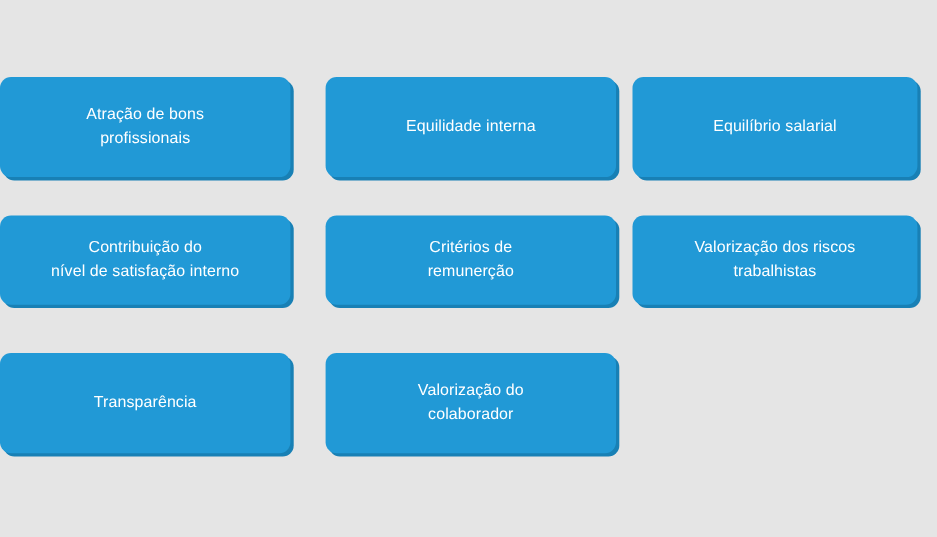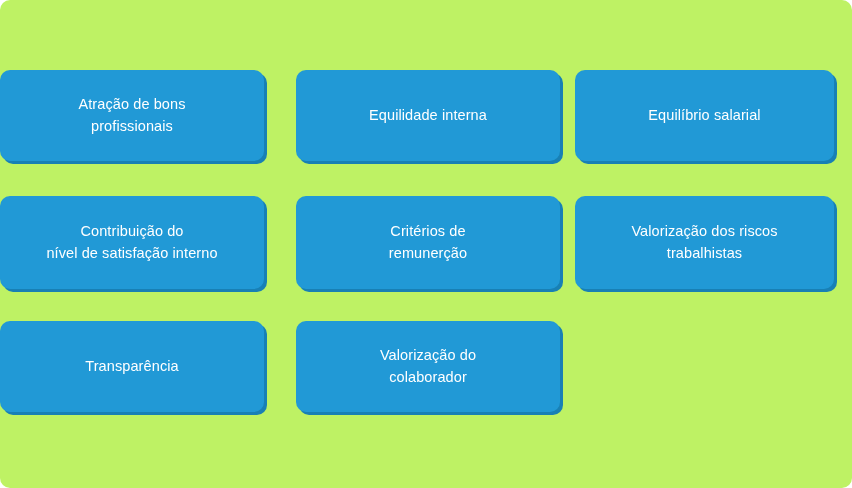--- a/index.html
+++ b/index.html
@@ -13,22 +13,21 @@
     height: 488px;
     overflow: hidden;
     font-family: "Liberation Sans", sans-serif;
     -webkit-font-smoothing: antialiased;
   }
 
   #canvas {
     position: relative;
     width: 852px;
     height: 488px;
-    background: #bef264;
-    border-radius: 10px;
+    background: #e5e5e5;
   }
 
   .box {
     position: absolute;
     box-sizing: border-box;
     display: flex;
     align-items: center;
     justify-content: center;
     text-align: center;
     border-radius: 10px;
@@ -47,21 +46,21 @@
     white-space: pre-line;
   }
 
   
   .col-1 { left: 0px;   width: 264px; }
   .col-2 { left: 296px; width: 264px; text-align: center; }
   .col-3 { left: 575px; width: 259px; }
 
   
   .row-1 { top: 70px;  height: 91px; }
-  .row-2 { top: 196px; height: 93px; }
+  .row-2 { top: 196px; height: 81px; }
   .row-3 { top: 321px; height: 91px; }
 </style>
 </head>
 <body>
 
 <div id="canvas">
 
   <div class="box col-1 row-1">
     <span class="label">Atração de bons
 profissionais</span>

